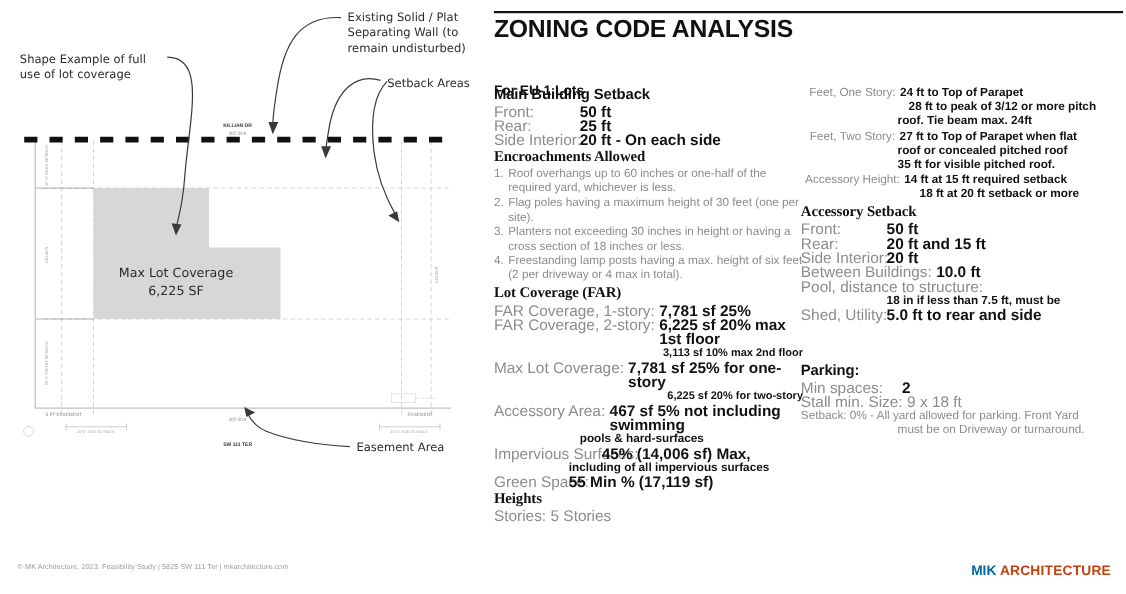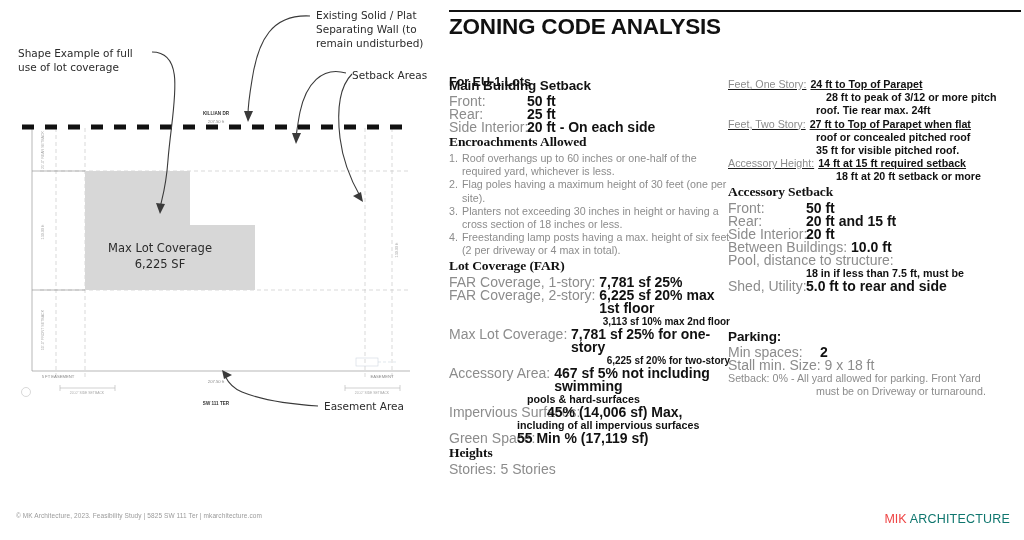--- a/index.html
+++ b/index.html
@@ -54,25 +54,25 @@
     font-size:10.7px;line-height:13.2px;color:#8c8c8c;
     padding-left:13px;position:relative;margin-bottom:0;
   }
   .olist li .num{position:absolute;left:0;top:0;}
 
   .indent{padding-left:94px;font-size:10.7px;line-height:13.2px;
           color:#111;font-weight:bold;}
   .indent-far{padding-left:122px;font-size:10px;line-height:13.2px;
               color:#111;font-weight:bold;text-align:right;}
   .r-row{font-size:10.7px;line-height:13.2px;}
-  .r-lead{display:flex;justify-content:flex-start;text-decoration:underline;}
+  .r-lead{display:flex;justify-content:center;}
 
   .logo{position:absolute;right:14px;top:512px;font-size:12.5px;color:#3b3b3b;}
-  .logo b{font-weight:normal;color:#ef4444;margin-left:16px;}
-  .logo span{font-weight:normal;color:#0f766e;letter-spacing:.2px;}
+  .logo b{font-weight:bold;color:#0369a1;margin-left:16px;}
+  .logo span{font-weight:bold;color:#c2410c;letter-spacing:.2px;}
 </style>
 </head>
 <body>
 
 <div class="page">
 
   <div class="plan">
     <svg class="plan-svg" width="432" height="510" viewBox="0 0 432 510">
 
       <g stroke="#c9c9c9" stroke-width="0.7" fill="none" stroke-dasharray="4,3">
@@ -233,21 +233,21 @@
       </div>
     </div>
 
     <div class="col col-r">
 
       <div class="r-lead">
         <span class="lbl r-row" style="margin-right:4px">Feet, One Story:</span>
         <span class="val r-row" style="width:198px">24 ft to Top of Parapet</span>
       </div>
       <div class="val r-row" style="padding-left:98px">28 ft to peak of 3/12 or more pitch</div>
-      <div class="val r-row" style="padding-left:88px">roof. Tie rear max. 24ft</div>
+      <div class="val r-row" style="padding-left:88px">roof. Tie beam max. 24ft</div>
 
       <div class="r-lead">
         <span class="lbl r-row" style="margin-right:4px">Feet, Two Story:</span>
         <span class="val r-row" style="width:198px">27 ft to Top of Parapet when flat</span>
       </div>
       <div class="val r-row" style="padding-left:88px">roof or concealed pitched roof</div>
       <div class="val r-row" style="padding-left:88px">35 ft for visible pitched roof.</div>
 
       <div class="r-lead">
         <span class="lbl r-row" style="margin-right:4px">Accessory Height:</span>

